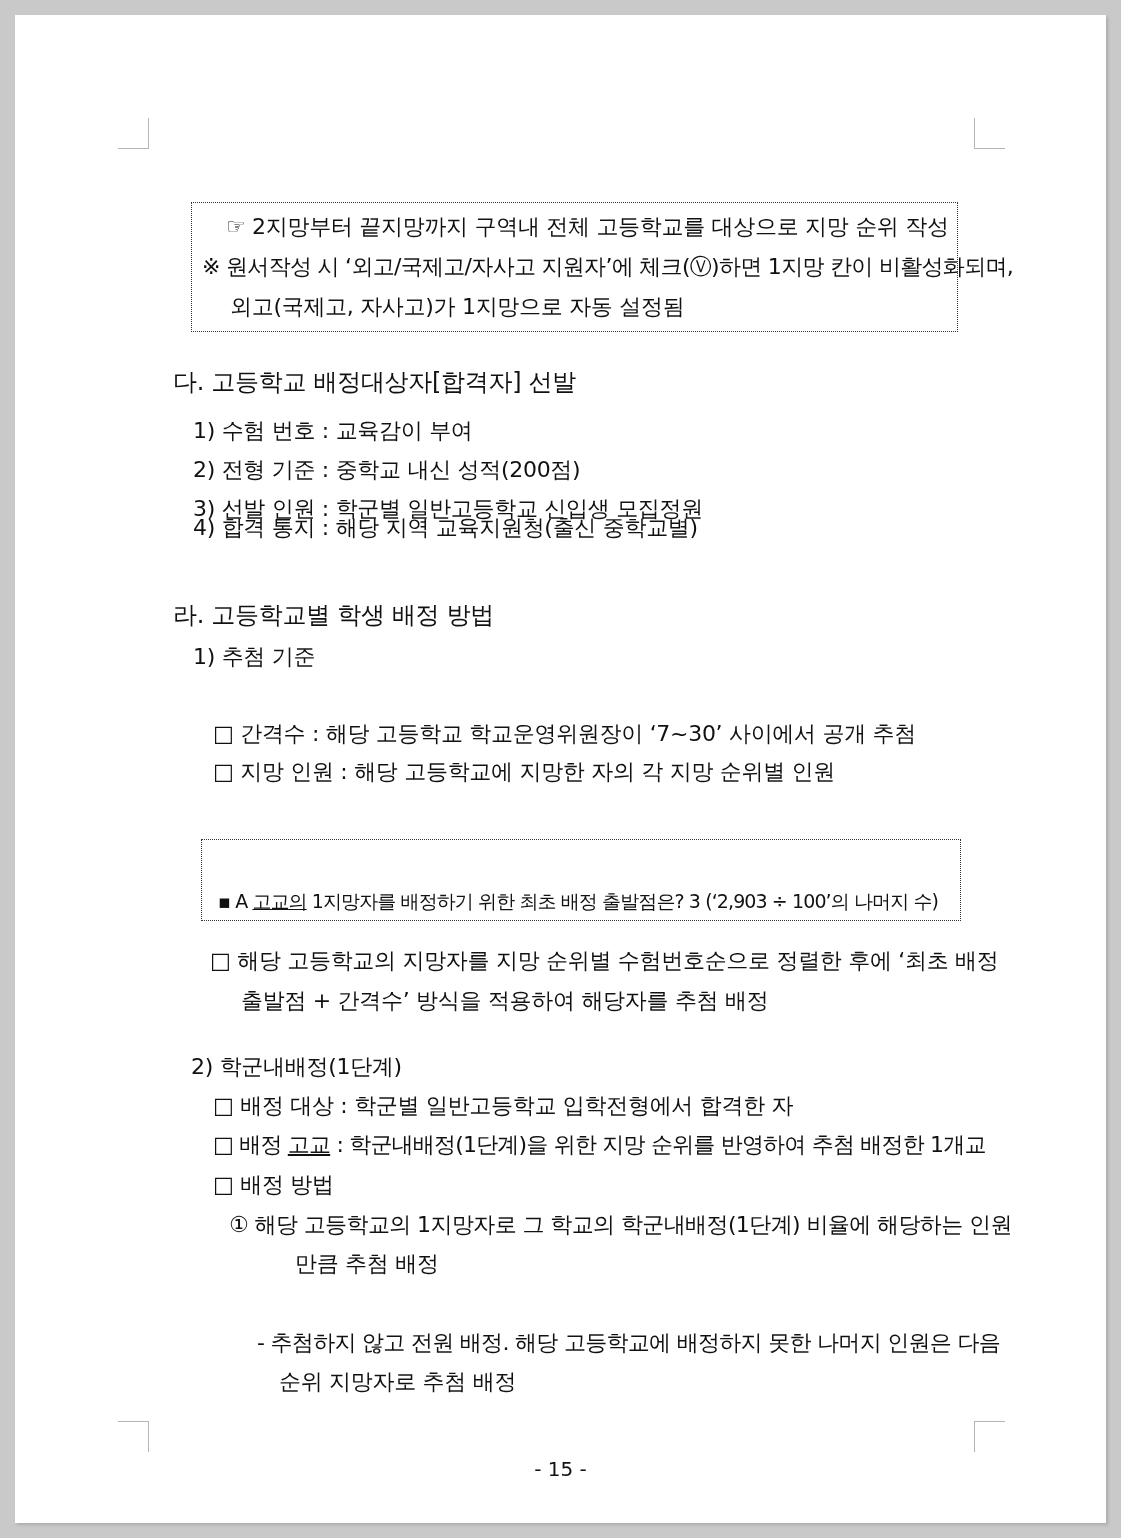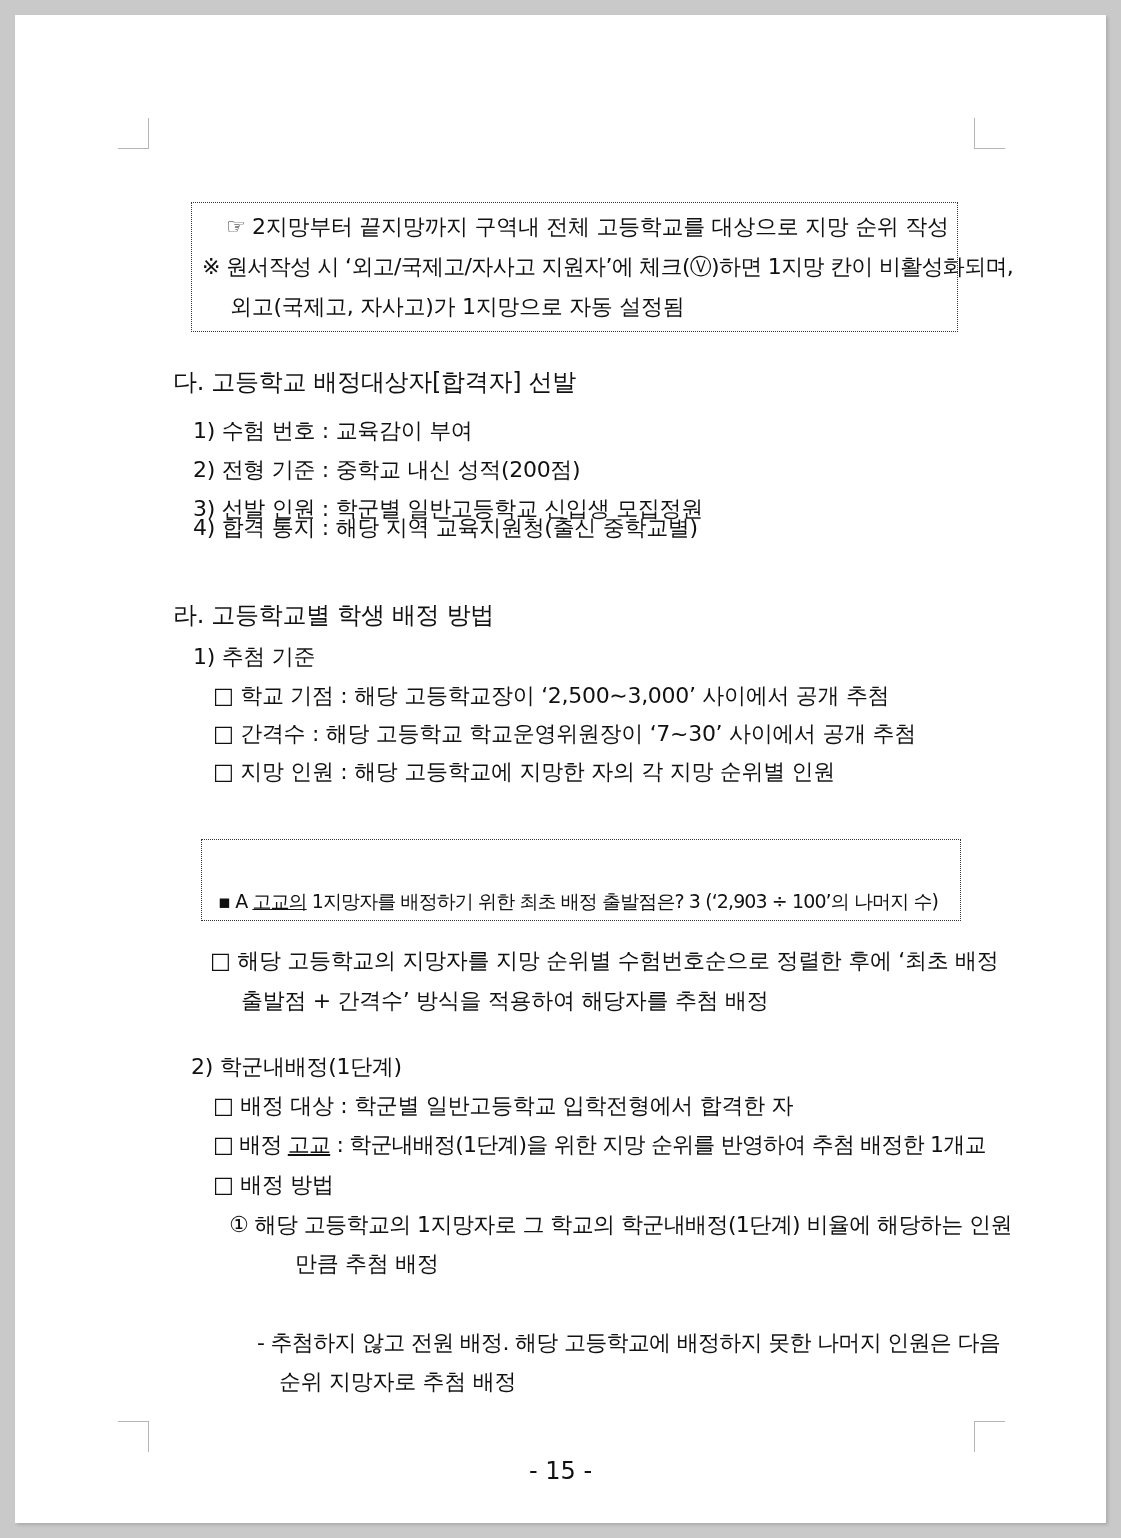--- a/index.html
+++ b/index.html
@@ -26,21 +26,21 @@
 
   .t { position: absolute; white-space: nowrap; font-size: 22px; line-height: 28px; letter-spacing: -0.3px; }
   .bold { font-weight: bold; }
   .h { font-size: 24px; line-height: 30px; }
   .sm { font-size: 19px; line-height: 26px; letter-spacing: -0.5px; }
   .box {
     position: absolute;
     border: 1px dotted #333;
   }
   .u { text-decoration: underline; }
-  .pnum { position: absolute; left: 0; width: 1091px; text-align: center; top: 1442px; font-size: 24px; }
+  .pnum { position: absolute; left: 0; width: 1091px; text-align: center; top: 1442px; font-size: 20px; }
 </style>
 </head>
 <body>
 
 <div class="page">
   <div class="corner c-tl"></div>
   <div class="corner c-tr"></div>
   <div class="corner c-bl"></div>
   <div class="corner c-br"></div>
 
@@ -52,21 +52,20 @@
   </div>
 
   <div class="t h" style="left:158px; top:352px;">다. 고등학교 배정대상자[합격자] 선발</div>
   <div class="t" style="left:178px; top:402px;">1) 수험 번호 : 교육감이 부여</div>
   <div class="t" style="left:178px; top:441px;">2) 전형 기준 : 중학교 내신 성적(200점)</div>
   <div class="t" style="left:178px; top:480px;">3) 선발 인원 : 학군별 일반고등학교 신입생 모집정원</div>
   <div class="t" style="left:178px; top:499px;">4) 합격 통지 : 해당 지역 교육지원청(출신 중학교별)</div>
 
   <div class="t h" style="left:158px; top:585px;">라. 고등학교별 학생 배정 방법</div>
   <div class="t" style="left:178px; top:628px;">1) 추첨 기준</div>
-  <div class="t" style="left:198px; top:667px;">□ 학교 기점 : 해당 고등학교장이 ‘2,500∼3,000’ 사이에서 공개 추첨</div>
   <div class="t" style="left:198px; top:705px;">□ 간격수 : 해당 고등학교 학교운영위원장이 ‘7~30’ 사이에서 공개 추첨</div>
   <div class="t" style="left:198px; top:743px;">□ 지망 인원 : 해당 고등학교에 지망한 자의 각 지망 순위별 인원</div>
 
   <div class="box" style="left:186px; top:824px; width:758px; height:80px;">
     <div class="t sm" style="left:16px; top:48px; letter-spacing:-0.9px;">
       <span>▪</span>
       <span>A </span><span class="u">고교의</span><span> 1지망자를 배정하기 위한 최초 배정 출발점은? 3 (‘2,903 ÷ 100’의 나머지 수)</span>
     </div>
   </div>
 

